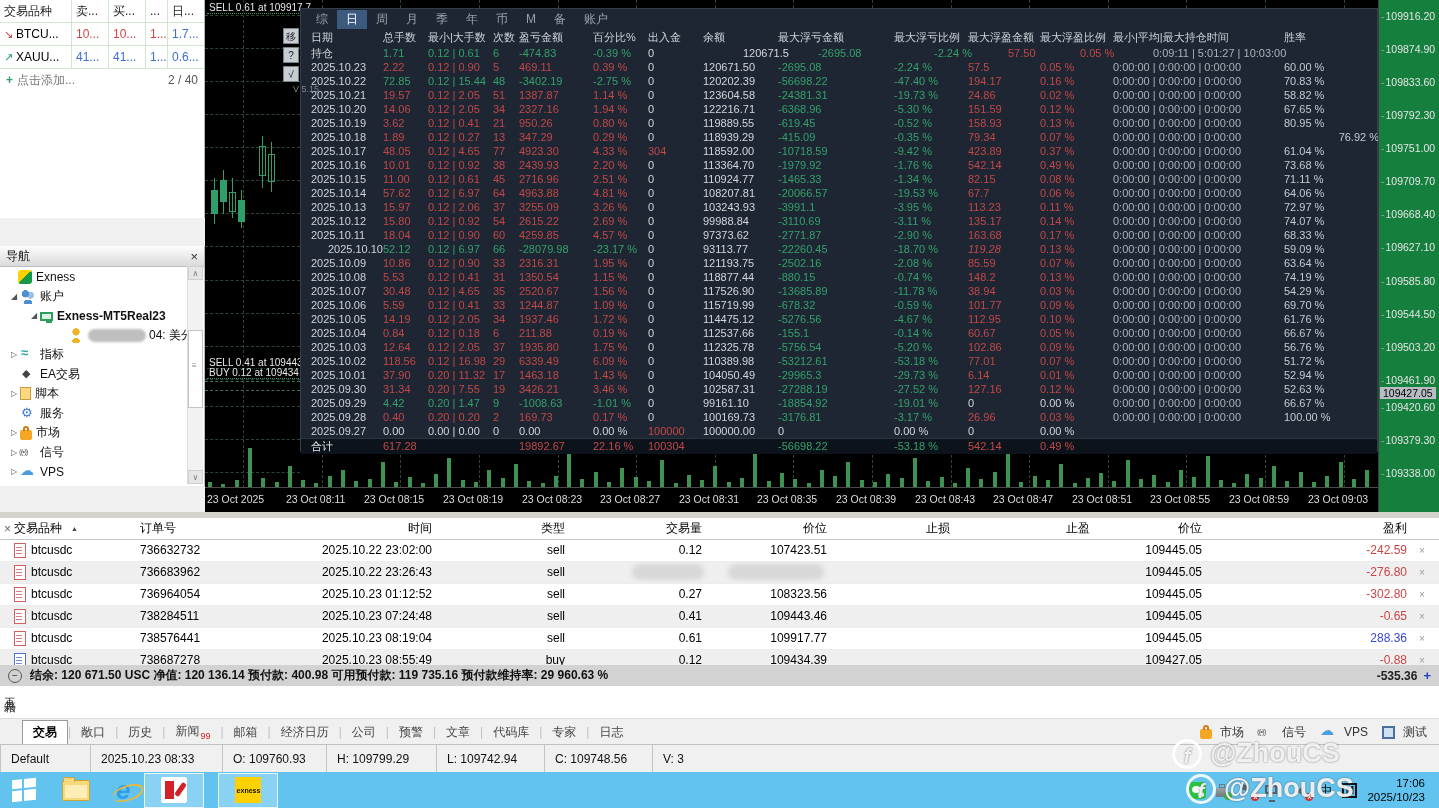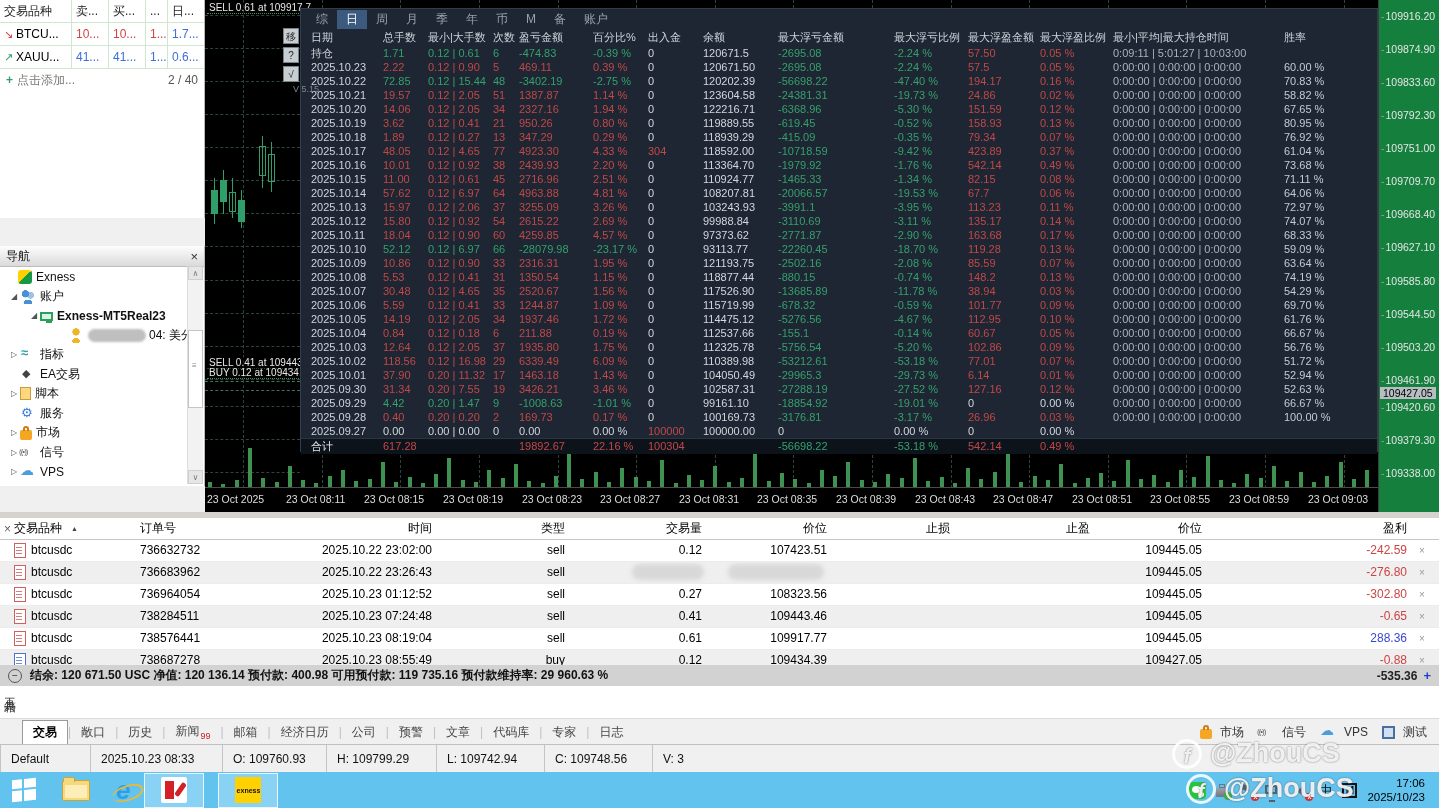--- a/index.html
+++ b/index.html
@@ -336,21 +336,21 @@
         </div>
       <div id="st-body">
           <div class="st-row">
             <span class="st-cell" style="width: 72px; color: rgb(207, 212, 218);">持仓</span>
             <span class="st-cell" style="width: 45px; color: rgb(53, 160, 108);">1.71</span>
             <span class="st-cell" style="width: 65px; color: rgb(53, 160, 108);">0.12 | 0.61</span>
             <span class="st-cell" style="width: 26px; color: rgb(53, 160, 108);">6</span>
             <span class="st-cell" style="width: 74px; color: rgb(53, 160, 108);">-474.83</span>
             <span class="st-cell" style="width: 55px; color: rgb(53, 160, 108);">-0.39 %</span>
             <span class="st-cell" style="width: 55px; color: rgb(210, 215, 221);">0</span>
-            <span class="st-cell" style="width: 75px; color: rgb(210, 215, 221);">120671.5</span>
+            <span class="st-cell" style="width: 75px; color: rgb(210, 215, 221); margin-left: 40px;">120671.5</span>
             <span class="st-cell" style="width: 116px; color: rgb(53, 160, 108);">-2695.08</span>
             <span class="st-cell" style="width: 74px; color: rgb(53, 160, 108);">-2.24 %</span>
             <span class="st-cell" style="width: 72px; color: rgb(194, 72, 72);">57.50</span>
             <span class="st-cell" style="width: 73px; color: rgb(194, 72, 72);">0.05 %</span>
             <span class="st-cell" style="width: 171px; color: rgb(170, 178, 188);">0:09:11 | 5:01:27 | 10:03:00</span>
             <span class="st-cell" style="width: 95px; color: rgb(195, 203, 212);"></span>
           </div>
           <div class="st-row">
             <span class="st-cell" style="width: 72px; color: rgb(207, 212, 218);">2025.10.23</span>
             <span class="st-cell" style="width: 45px; color: rgb(194, 72, 72);">2.22</span>
@@ -438,21 +438,21 @@
             <span class="st-cell" style="width: 26px; color: rgb(194, 72, 72);">13</span>
             <span class="st-cell" style="width: 74px; color: rgb(194, 72, 72);">347.29</span>
             <span class="st-cell" style="width: 55px; color: rgb(194, 72, 72);">0.29 %</span>
             <span class="st-cell" style="width: 55px; color: rgb(210, 215, 221);">0</span>
             <span class="st-cell" style="width: 75px; color: rgb(210, 215, 221);">118939.29</span>
             <span class="st-cell" style="width: 116px; color: rgb(53, 160, 108);">-415.09</span>
             <span class="st-cell" style="width: 74px; color: rgb(53, 160, 108);">-0.35 %</span>
             <span class="st-cell" style="width: 72px; color: rgb(194, 72, 72);">79.34</span>
             <span class="st-cell" style="width: 73px; color: rgb(194, 72, 72);">0.07 %</span>
             <span class="st-cell" style="width: 171px; color: rgb(170, 178, 188);">0:00:00 | 0:00:00 | 0:00:00</span>
-            <span class="st-cell" style="width: 95px; color: rgb(195, 203, 212);">76.92 %</span>
+            <span class="st-cell" style="width: 95px; color: rgb(195, 203, 212); text-align: right;">76.92 %</span>
           </div>
           <div class="st-row">
             <span class="st-cell" style="width: 72px; color: rgb(207, 212, 218);">2025.10.17</span>
             <span class="st-cell" style="width: 45px; color: rgb(194, 72, 72);">48.05</span>
             <span class="st-cell" style="width: 65px; color: rgb(194, 72, 72);">0.12 | 4.65</span>
             <span class="st-cell" style="width: 26px; color: rgb(194, 72, 72);">77</span>
             <span class="st-cell" style="width: 74px; color: rgb(194, 72, 72);">4923.30</span>
             <span class="st-cell" style="width: 55px; color: rgb(194, 72, 72);">4.33 %</span>
             <span class="st-cell" style="width: 55px; color: rgb(194, 72, 72);">304</span>
             <span class="st-cell" style="width: 75px; color: rgb(210, 215, 221);">118592.00</span>
@@ -553,31 +553,31 @@
             <span class="st-cell" style="width: 55px; color: rgb(210, 215, 221);">0</span>
             <span class="st-cell" style="width: 75px; color: rgb(210, 215, 221);">97373.62</span>
             <span class="st-cell" style="width: 116px; color: rgb(53, 160, 108);">-2771.87</span>
             <span class="st-cell" style="width: 74px; color: rgb(53, 160, 108);">-2.90 %</span>
             <span class="st-cell" style="width: 72px; color: rgb(194, 72, 72);">163.68</span>
             <span class="st-cell" style="width: 73px; color: rgb(194, 72, 72);">0.17 %</span>
             <span class="st-cell" style="width: 171px; color: rgb(170, 178, 188);">0:00:00 | 0:00:00 | 0:00:00</span>
             <span class="st-cell" style="width: 95px; color: rgb(195, 203, 212);">68.33 %</span>
           </div>
           <div class="st-row">
-            <span class="st-cell" style="width: 72px; color: rgb(207, 212, 218);">2025.10.10</span>
+            <span class="st-cell" style="width: 72px; color: rgb(207, 212, 218); text-align: right;">2025.10.10</span>
             <span class="st-cell" style="width: 45px; color: rgb(53, 160, 108);">52.12</span>
             <span class="st-cell" style="width: 65px; color: rgb(53, 160, 108);">0.12 | 6.97</span>
             <span class="st-cell" style="width: 26px; color: rgb(53, 160, 108);">66</span>
             <span class="st-cell" style="width: 74px; color: rgb(53, 160, 108);">-28079.98</span>
             <span class="st-cell" style="width: 55px; color: rgb(53, 160, 108);">-23.17 %</span>
             <span class="st-cell" style="width: 55px; color: rgb(210, 215, 221);">0</span>
             <span class="st-cell" style="width: 75px; color: rgb(210, 215, 221);">93113.77</span>
             <span class="st-cell" style="width: 116px; color: rgb(53, 160, 108);">-22260.45</span>
             <span class="st-cell" style="width: 74px; color: rgb(53, 160, 108);">-18.70 %</span>
-            <span class="st-cell" style="width: 72px; color: rgb(194, 72, 72);">119.28</span>
+            <span class="st-cell" style="width: 72px; color: rgb(194, 72, 72); font-style: italic;">119.28</span>
             <span class="st-cell" style="width: 73px; color: rgb(194, 72, 72);">0.13 %</span>
             <span class="st-cell" style="width: 171px; color: rgb(170, 178, 188);">0:00:00 | 0:00:00 | 0:00:00</span>
             <span class="st-cell" style="width: 95px; color: rgb(195, 203, 212);">59.09 %</span>
           </div>
           <div class="st-row">
             <span class="st-cell" style="width: 72px; color: rgb(207, 212, 218);">2025.10.09</span>
             <span class="st-cell" style="width: 45px; color: rgb(194, 72, 72);">10.86</span>
             <span class="st-cell" style="width: 65px; color: rgb(194, 72, 72);">0.12 | 0.90</span>
             <span class="st-cell" style="width: 26px; color: rgb(194, 72, 72);">33</span>
             <span class="st-cell" style="width: 74px; color: rgb(194, 72, 72);">2316.31</span>

